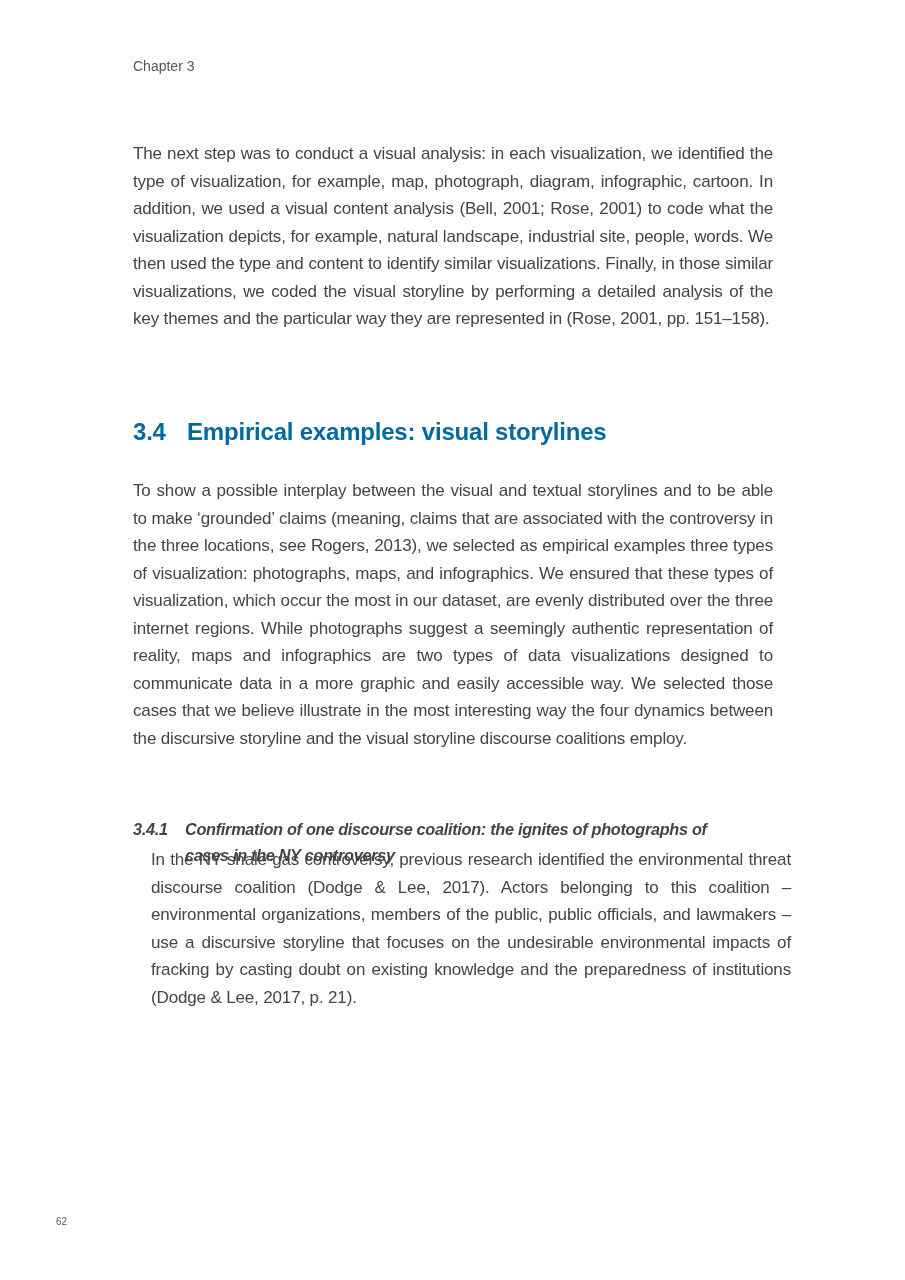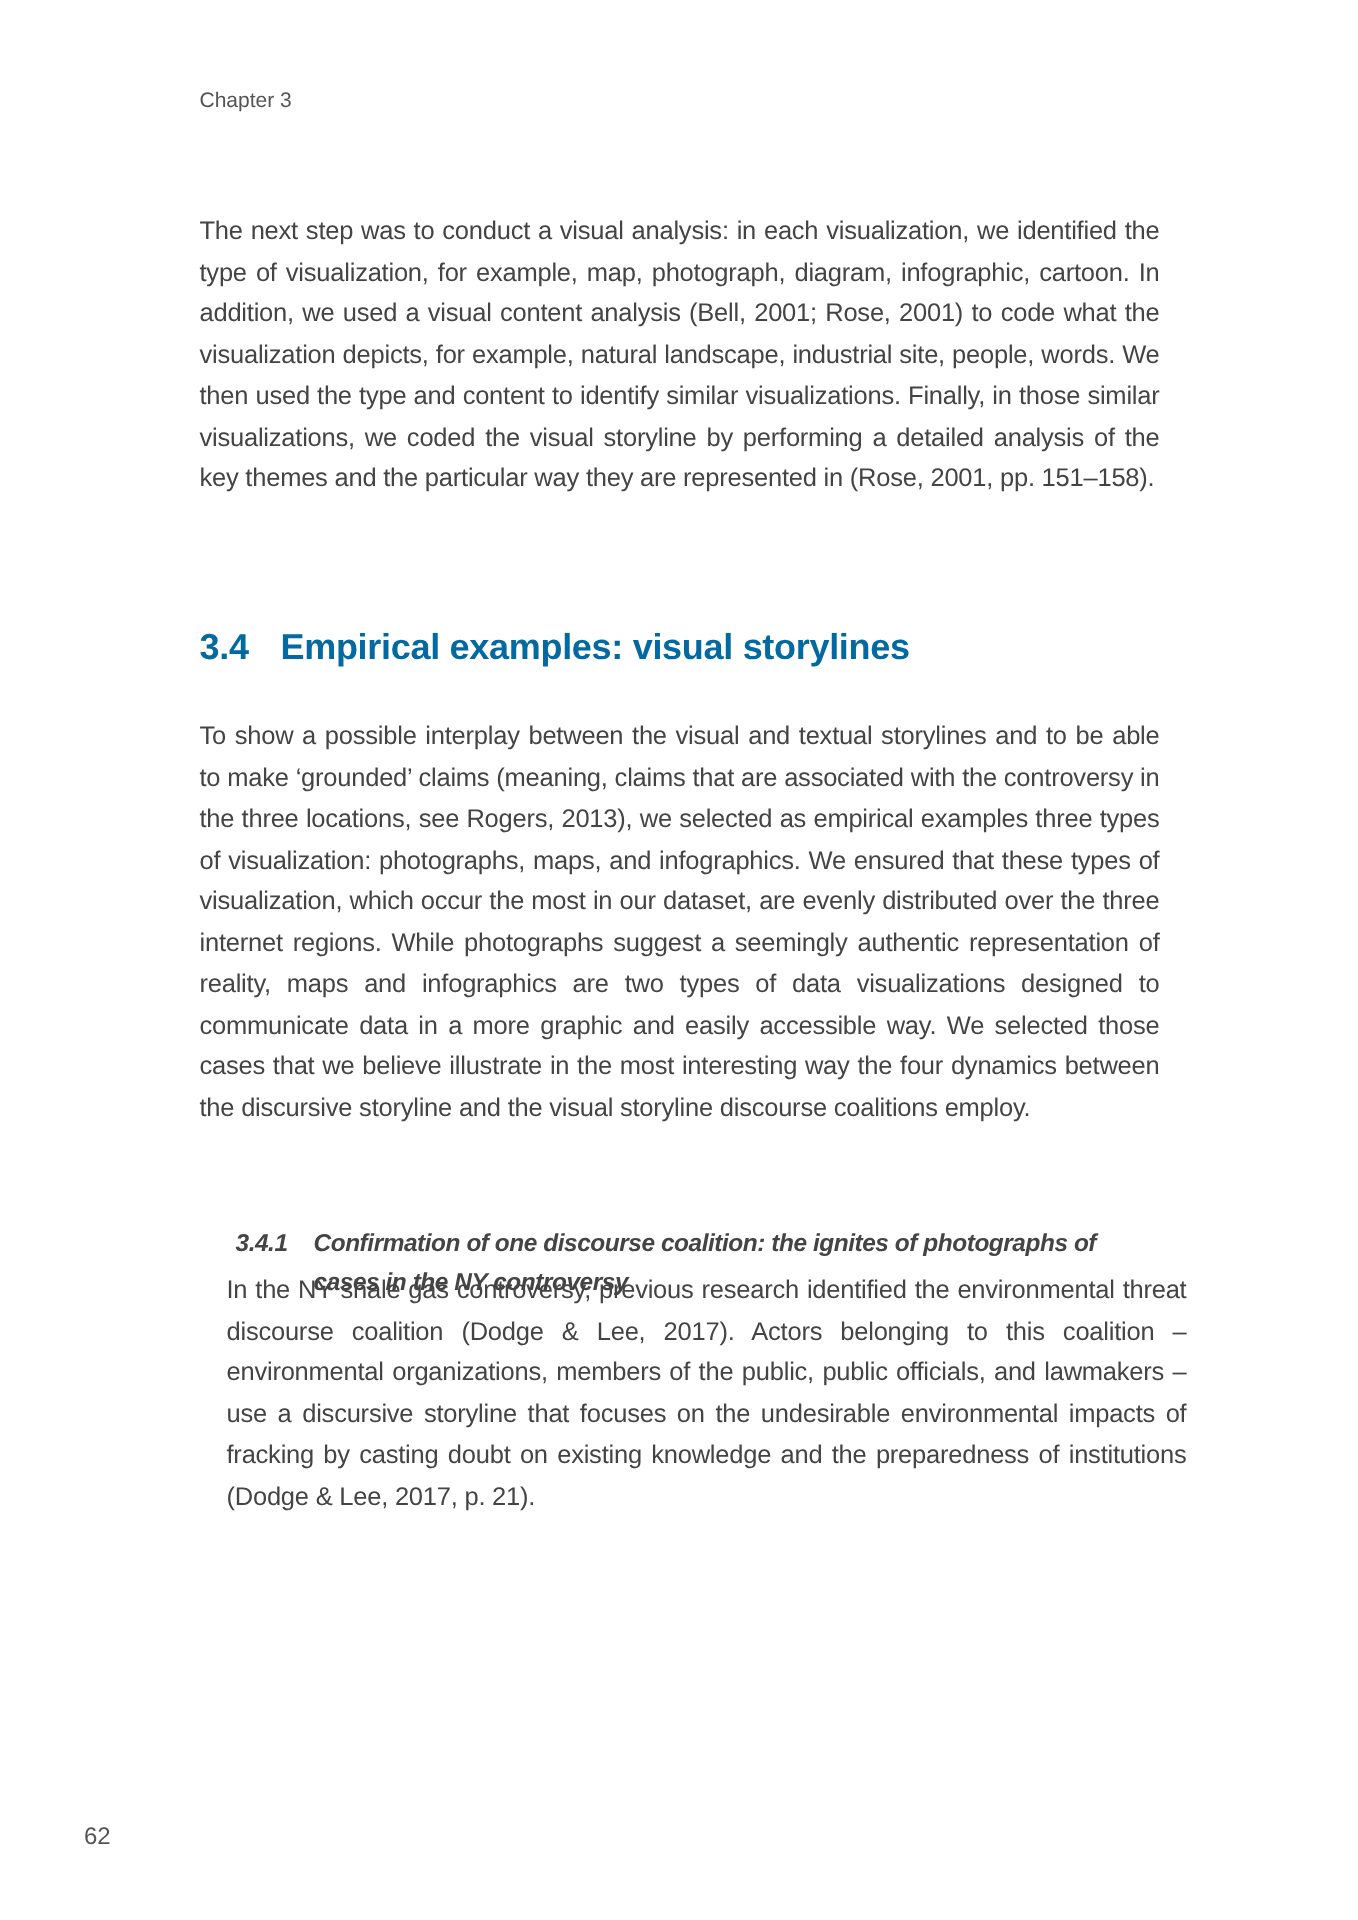--- a/index.html
+++ b/index.html
@@ -1,26 +1,26 @@
 <!DOCTYPE html>
 <html><head>
   <meta charset="utf-8">
   <style>
     html, body { margin: 0; padding: 0; background: #ffffff; }
     body { width: 905px; height: 1280px; position: relative; overflow: hidden;
       font-family: "Liberation Sans", sans-serif; color: #404040; }
     .running-head { position: absolute; left: 133px; top: 58px; font-size: 14px; color: #555; }
-    .page-number { position: absolute; left: 56px; top: 1216px; font-size: 16px; color: #555; }
+    .page-number { position: absolute; left: 56px; top: 1216px; font-size: 10px; color: #555; }
     .content { position: absolute; left: 133px; top: 140px; width: 640px; }
     p { margin: 0; font-size: 17px; line-height: 27.5px; text-align: justify; color: #444; letter-spacing: -0.15px; }
     .h2 { margin: 0; font-weight: bold; font-size: 24px; color: #0369a1; position: absolute; left: 0; top: 278px; letter-spacing: -0.2px; }
     .h2 .num { display: inline-block; width: 54px; }
     .p2 { position: absolute; left: 0; top: 337px; width: 640px; }
     .h3 { position: absolute; left: 0; top: 676px; width: 640px; font-weight: bold; font-style: italic; font-size: 16.3px; line-height: 26px; color: #444; letter-spacing: -0.3px; }
-    .h3 .row { display: flex; margin-left: 24px; }
+    .h3 .row { display: flex; }
     .h3 .num { width: 52px; flex: none; }
     .p3 { position: absolute; left: 0; top: 706px; width: 640px; margin-left: 18px; }
     .p4 { position: absolute; left: 0; top: 931px; width: 640px; }
   </style>
 </head>
 <body>
 
 <div class="running-head">Chapter 3</div>
 
 <div class="content">

